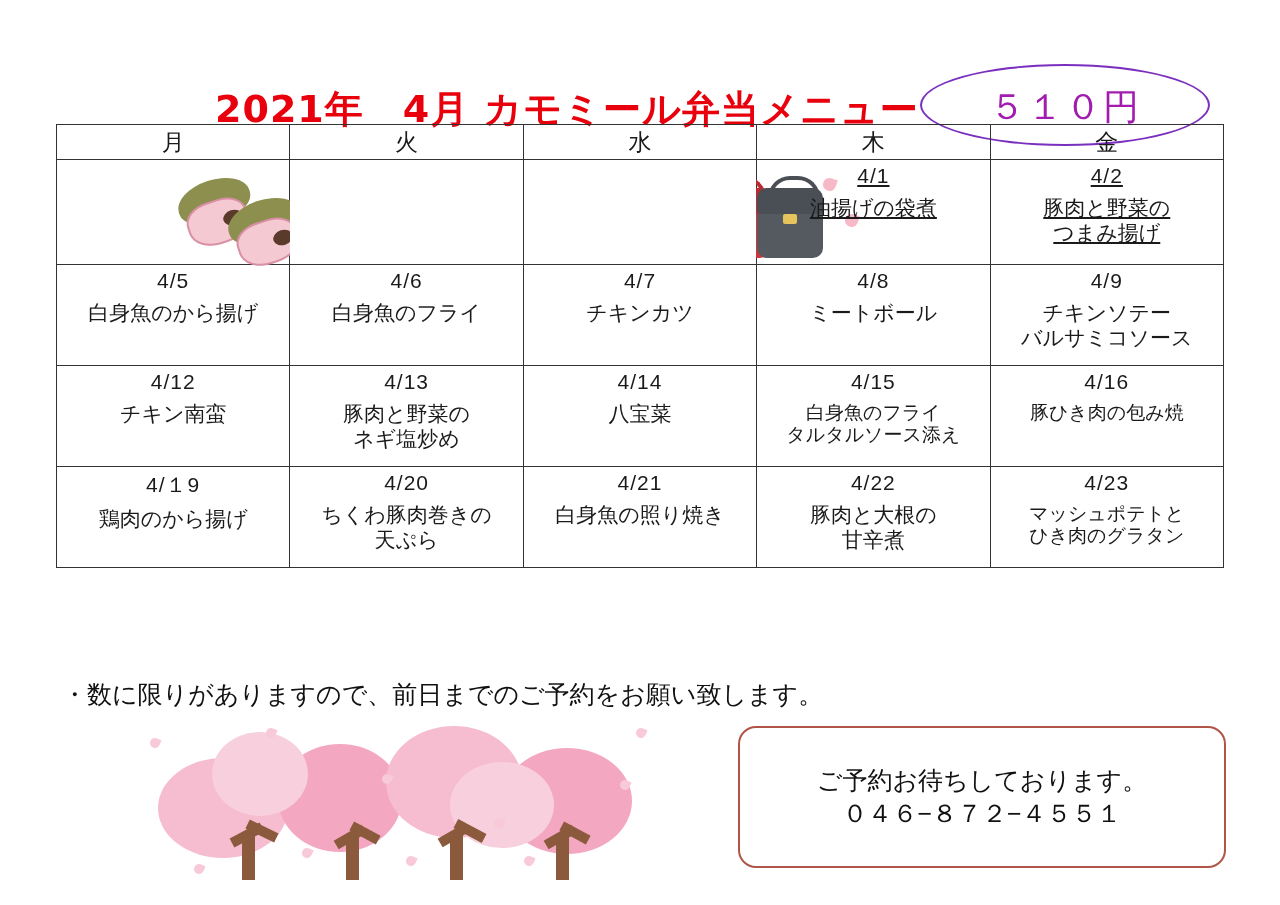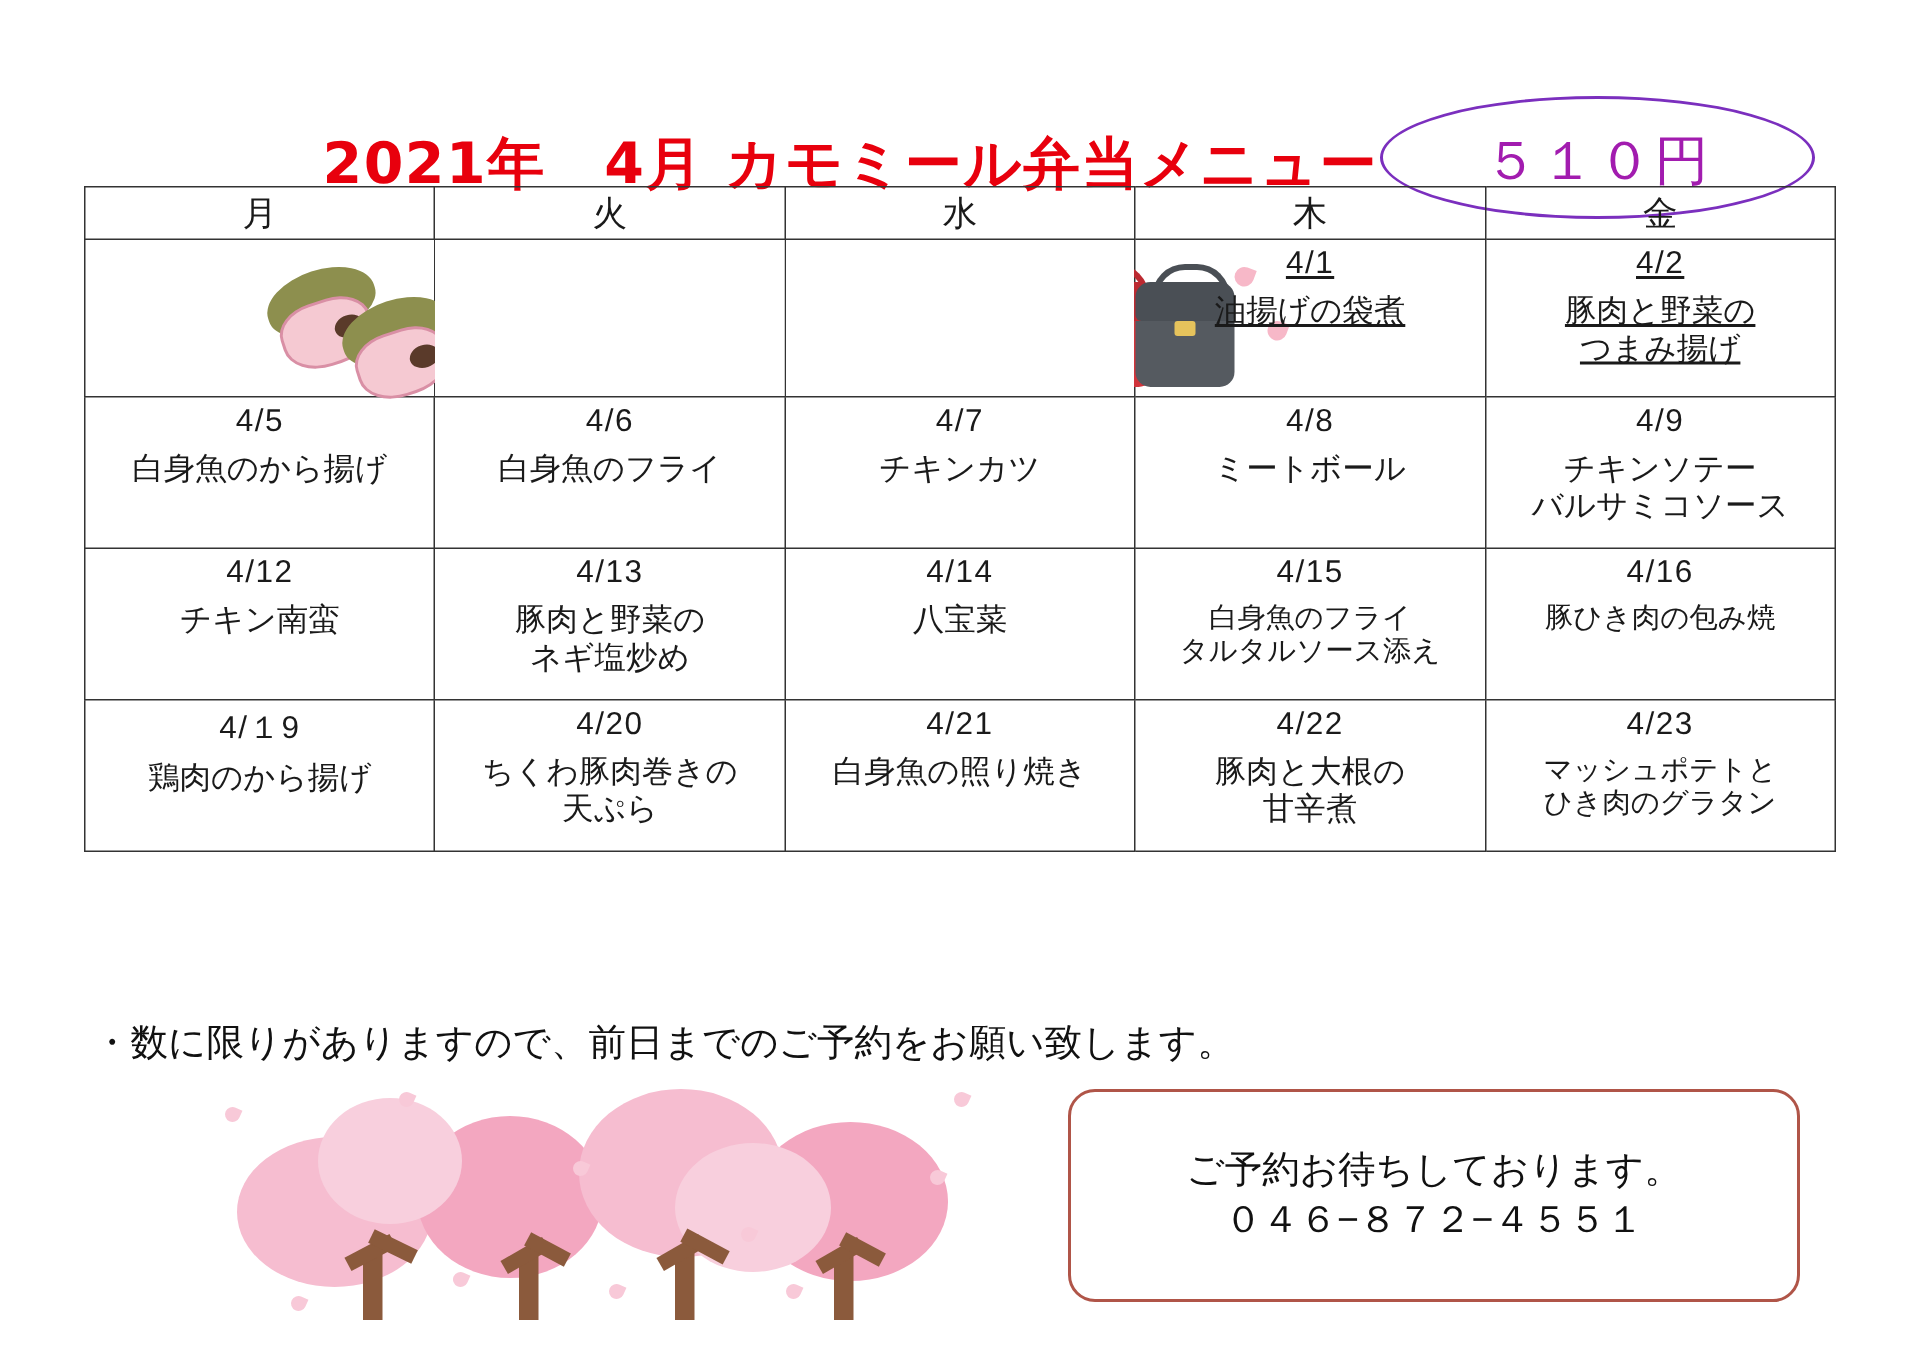--- a/index.html
+++ b/index.html
@@ -235,21 +235,21 @@
     width: 10px;
     height: 10px;
     background: #f8c9d8;
     border-radius: 50% 0 50% 50%;
     transform: rotate(25deg);
   }
 
   
   .contact-box {
     position: absolute;
-    left: 712px;
+    left: 738px;
     top: 726px;
     width: 488px;
     height: 142px;
     border: 2px solid #b05548;
     border-radius: 18px;
     box-sizing: border-box;
     display: flex;
     flex-direction: column;
     align-items: center;
     justify-content: center;

